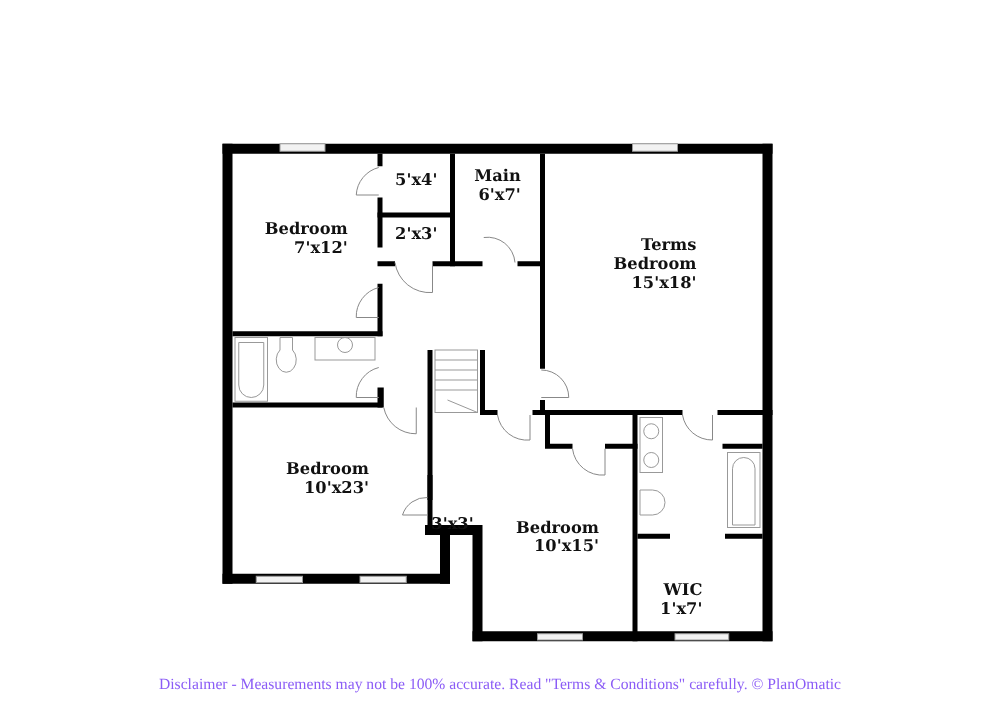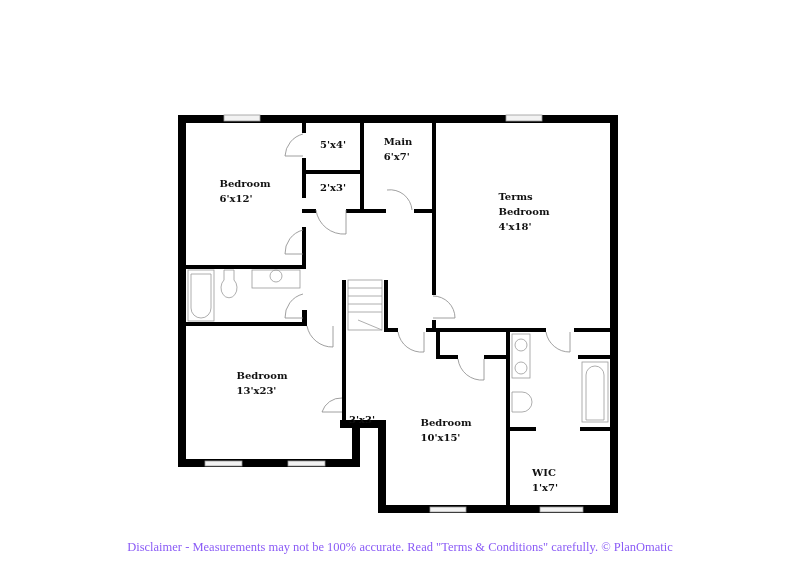--- a/index.html
+++ b/index.html
@@ -2,21 +2,21 @@
 <html><head>
 <meta charset="utf-8">
 <style>
   html, body { margin:0; padding:0; background:#ffffff; }
   body { width:800px; height:582px; position:relative; overflow:hidden; font-family:"DejaVu Serif", serif; }
   #plan { position:absolute; left:0; top:0; width:800px; height:582px; }
   .wall { fill:#000; }
   .fix { fill:none; stroke:#999; stroke-width:0.8; }
   .door { fill:none; stroke:#888; stroke-width:0.8; }
   .win { fill:#f2f2f2; stroke:#999; stroke-width:0.8; }
-  .lbl { position:absolute; text-align:left; font-family:"DejaVu Serif", serif; font-weight:bold; font-size:10px; line-height:15px; color:#111; transform:translateX(-50%); white-space:nowrap; }
+  .lbl { position:absolute; text-align:right; font-family:"DejaVu Serif", serif; font-weight:bold; font-size:13px; line-height:15px; color:#111; transform:translateX(-50%); white-space:nowrap; }
   .disclaimer { position:absolute; left:0; width:800px; top:540px; text-align:center; font-family:"Liberation Serif", serif; font-size:12.5px; color:#8b5cf6; }
 </style>
 </head>
 <body>
 
 <svg id="plan" viewBox="0 0 800 582" xmlns="http://www.w3.org/2000/svg">
   <g>
 
     <rect class="wall" x="178" y="115" width="440" height="8"></rect>
 
@@ -120,40 +120,40 @@
     <circle class="fix" cx="521" cy="345" r="6"></circle>
     <circle class="fix" cx="521" cy="368" r="6"></circle>
     <path class="fix" d="M512 392 L522 392 A10 10 0 0 1 522 412 L512 412 Z"></path>
     <rect class="fix" x="582" y="362" width="26" height="60"></rect>
     <path class="fix" d="M586 420 L586 375 A9 9 0 0 1 604 375 L604 420 Z"></path>
   </g>
 </svg>
 
 <div class="lbl" style="left:245px; top:176px;">
   <div>Bedroom</div>
-  <div>6'x12'</div>
+  <div>7'x12'</div>
 </div>
 <div class="lbl" style="left:333px; top:137px;">
   <div>5'x4'</div>
 </div>
 <div class="lbl" style="left:333px; top:180px;">
   <div>2'x3'</div>
 </div>
 <div class="lbl" style="left:398px; top:134px;">
   <div>Main</div>
   <div>6'x7'</div>
 </div>
 <div class="lbl" style="left:524px; top:189px;">
   <div>Terms</div>
   <div>Bedroom</div>
-  <div>4'x18'</div>
+  <div>15'x18'</div>
 </div>
 <div class="lbl" style="left:262px; top:368px;">
   <div>Bedroom</div>
-  <div>13'x23'</div>
+  <div>10'x23'</div>
 </div>
 <div class="lbl" style="left:362px; top:396px;margin-top:16px;">
   <div>3'x3'</div>
 </div>
 <div class="lbl" style="left:446px; top:415px;">
   <div>Bedroom</div>
   <div>10'x15'</div>
 </div>
 <div class="lbl" style="left:545px; top:455px;margin-top:10px;">
   <div>WIC</div>

